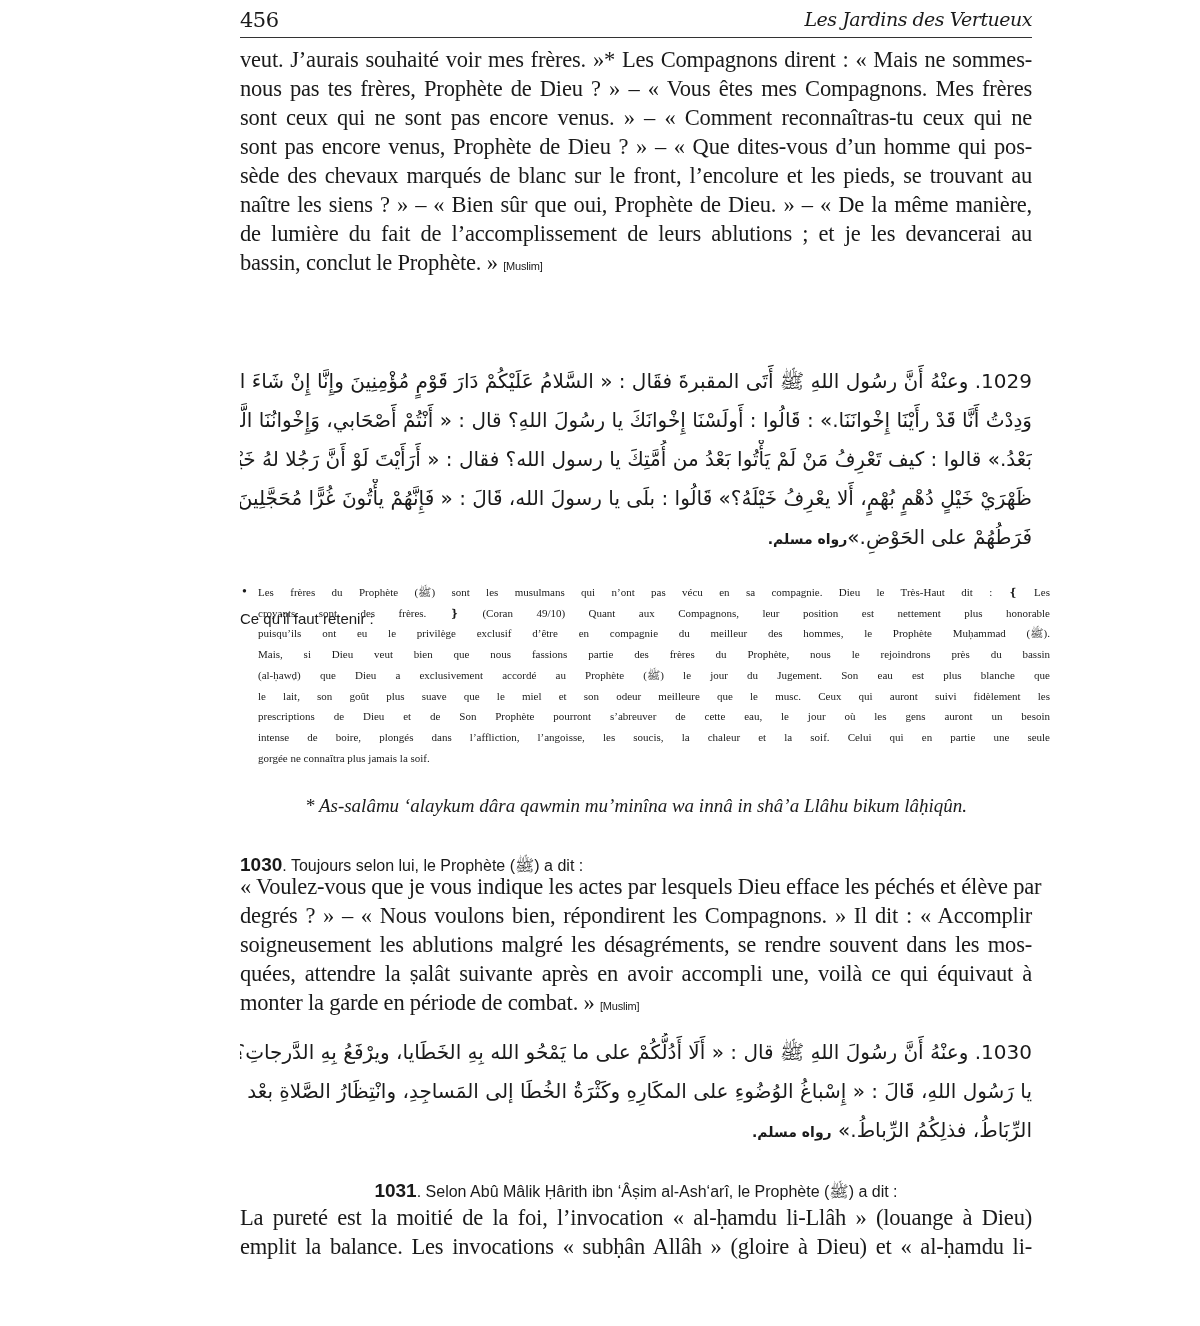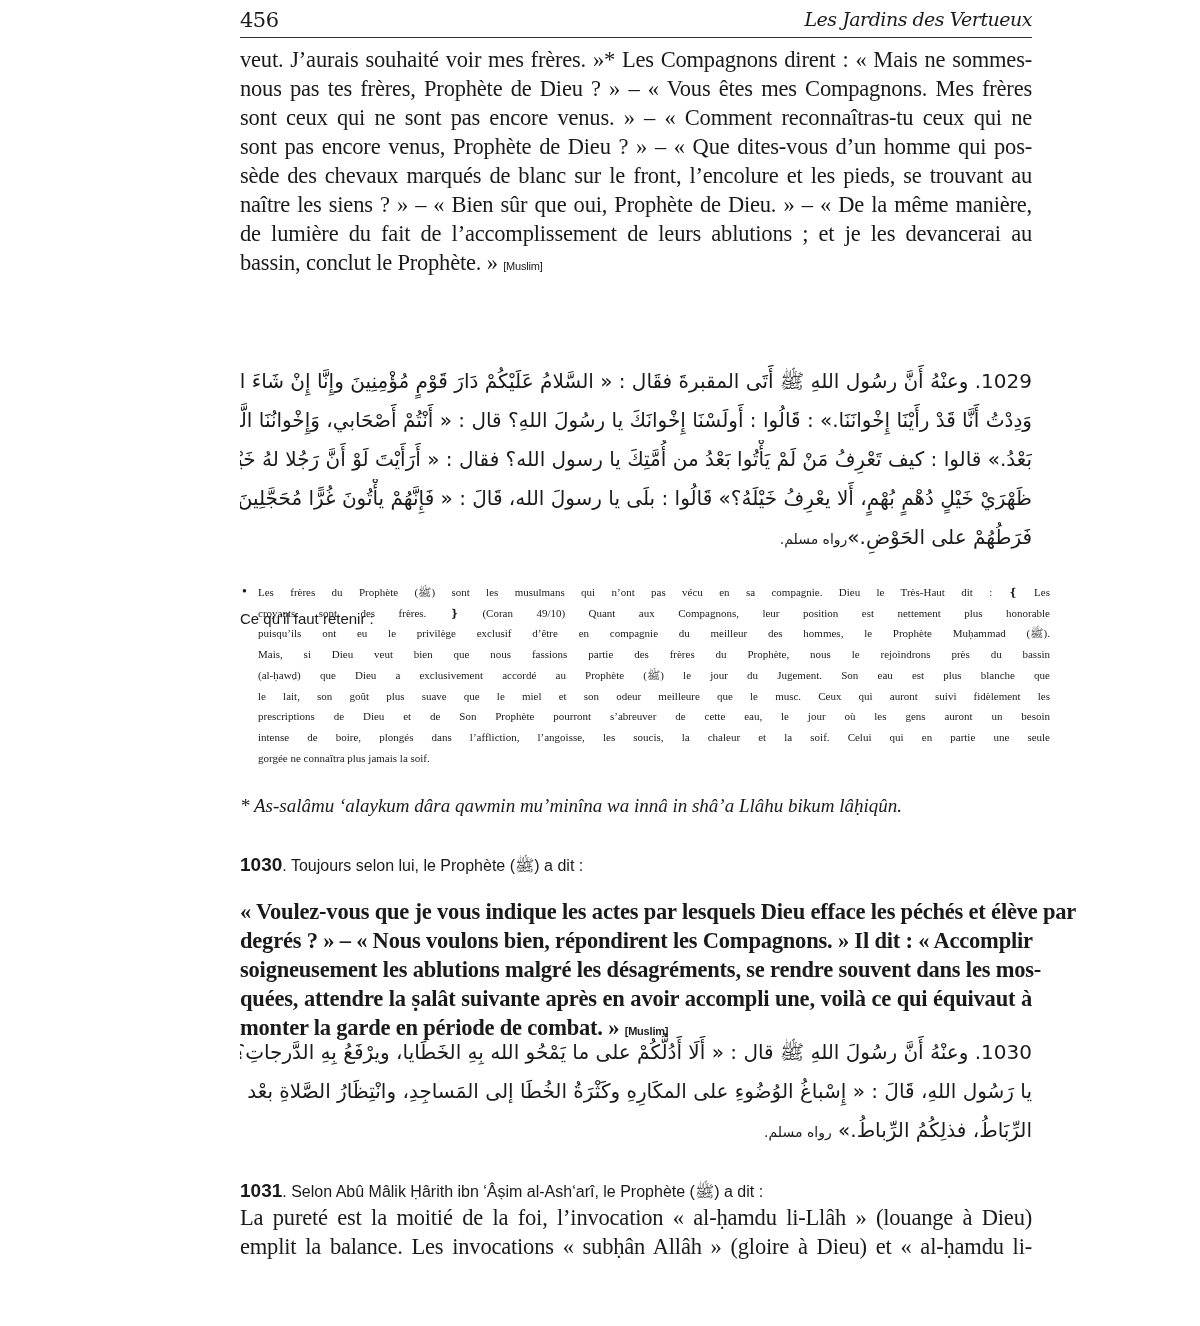--- a/index.html
+++ b/index.html
@@ -10,21 +10,21 @@
   .header .title { position: absolute; right: 0; top: 4px; font-size: 19px; font-style: italic; letter-spacing: -0.5px; }
   .rule { position: absolute; left: 0; top: 37px; width: 792px; height: 1px; background: #333; }
   .serif { font-family: "Liberation Serif", "DejaVu Serif", serif; }
   .body-text { font-size: 22.5px; line-height: 29px; text-align: justify; text-align-last: left; letter-spacing: -0.2px; }
   .line { display: block; text-align: justify; text-align-last: justify; white-space: nowrap; }
   .line.last { text-align-last: left; }
   .src { font-family: "Liberation Sans", "DejaVu Sans", sans-serif; font-size: 11px; }
   .arabic { direction: rtl; font-family: "DejaVu Sans", sans-serif; font-size: 20px; line-height: 39px; text-align: justify; }
   .arabic .aline { display: block; text-align-last: justify; white-space: nowrap; overflow: hidden; }
   .arabic .aline.last { text-align-last: right; }
-  .arabic .ref { font-size: 14px; }
+  .arabic .ref { font-size: 14px; font-weight: bold; }
   .note-title { font-family: Liberation Sans, sans-serif; font-size: 15px; margin-top: 48px; }
   .note { position: relative; padding-left: 18px; font-size: 15.5px; line-height: 20.7px; }
   .note .bullet { position: absolute; left: 2px; top: 0; font-size: 14px; }
   .note .line { font-size: 11px; }
   .footnote { font-size: 19px; font-style: italic; }
   .hadith-head { font-family: "Liberation Sans", "DejaVu Sans", sans-serif; font-size: 16px; }
   .hadith-head b { font-size: 19px; }
   .blk { position: absolute; left: 0; width: 792px; }
 </style>
 </head>
@@ -64,40 +64,40 @@
     <span class="line">croyants sont des frères. ❵ (Coran 49/10) Quant aux Compagnons, leur position est nettement plus honorable</span>
     <span class="line">puisqu’ils ont eu le privilège exclusif d’être en compagnie du meilleur des hommes, le Prophète Muḥammad (ﷺ).</span>
     <span class="line">Mais, si Dieu veut bien que nous fassions partie des frères du Prophète, nous le rejoindrons près du bassin</span>
     <span class="line">(al-ḥawḍ) que Dieu a exclusivement accordé au Prophète (ﷺ) le jour du Jugement. Son eau est plus blanche que</span>
     <span class="line">le lait, son goût plus suave que le miel et son odeur meilleure que le musc. Ceux qui auront suivi fidèlement les</span>
     <span class="line">prescriptions de Dieu et de Son Prophète pourront s’abreuver de cette eau, le jour où les gens auront un besoin</span>
     <span class="line">intense de boire, plongés dans l’affliction, l’angoisse, les soucis, la chaleur et la soif. Celui qui en partie une seule</span>
     <span class="line last">gorgée ne connaîtra plus jamais la soif.</span>
   </div>
 
-  <div class="blk serif footnote" style="top:795px;">* As-salâmu ‘alaykum dâra qawmin mu’minîna wa innâ in shâ’a Llâhu bikum lâḥiqûn.</div>
+  <div class="blk serif footnote" style="top:795px;text-align:center;">* As-salâmu ‘alaykum dâra qawmin mu’minîna wa innâ in shâ’a Llâhu bikum lâḥiqûn.</div>
 
   <div class="blk hadith-head" style="top:854px;">
     <b>1030</b><span>. Toujours selon lui, le Prophète (ﷺ) a dit :</span>
   </div>
-  <div class="blk serif body-text" style="top:897px;font-weight:bold;">
+  <div class="blk serif body-text" style="top:872px;">
     <span class="line">« Voulez-vous que je vous indique les actes par lesquels Dieu efface les péchés et élève par</span>
     <span class="line">degrés ? » – « Nous voulons bien, répondirent les Compagnons. » Il dit : « Accomplir</span>
     <span class="line">soigneusement les ablutions malgré les désagréments, se rendre souvent dans les mos-</span>
     <span class="line">quées, attendre la ṣalât suivante après en avoir accompli une, voilà ce qui équivaut à</span>
     <span class="line last"><span>monter la garde en période de combat. »</span> <span class="src">[Muslim]</span></span>
   </div>
 
   <div class="blk arabic" style="top:1033px;">
     <span class="aline">1030. وعنْهُ أَنَّ رسُولَ اللهِ ﷺ قال : « أَلَا أَدُلُّكُمْ على ما يَمْحُو الله بِهِ الخَطَايا، ويرْفَعُ بِهِ الدَّرجاتِ؟» قَالُوا : بلى</span>
     <span class="aline">يا رَسُول اللهِ، قَالَ : « إِسْباغُ الوُضُوءِ على المكَارِهِ وكَثْرَةُ الخُطَا إلى المَساجِدِ، وانْتِظَارُ الصَّلاةِ بعْد الصَّلاةِ، فَذلِكُمُ</span>
     <span class="aline last"><span>الرِّبَاطُ، فذلِكُمُ الرِّباطُ.»</span> <span class="ref">رواه مسلم.</span></span>
   </div>
 
-  <div class="blk hadith-head" style="top:1180px;">
+  <div class="blk hadith-head" style="top:1180px;text-align:center;">
     <b>1031</b><span>. Selon Abû Mâlik Ḥârith ibn ‘Âṣim al-Ash‘arî, le Prophète (ﷺ) a dit :</span>
   </div>
   <div class="blk serif body-text" style="top:1203px;">
     <span class="line">La pureté est la moitié de la foi, l’invocation « al-ḥamdu li-Llâh » (louange à Dieu)</span>
     <span class="line">emplit la balance. Les invocations « subḥân Allâh » (gloire à Dieu) et « al-ḥamdu li-</span>
   </div>
 
 </div>
 
 </body></html>

